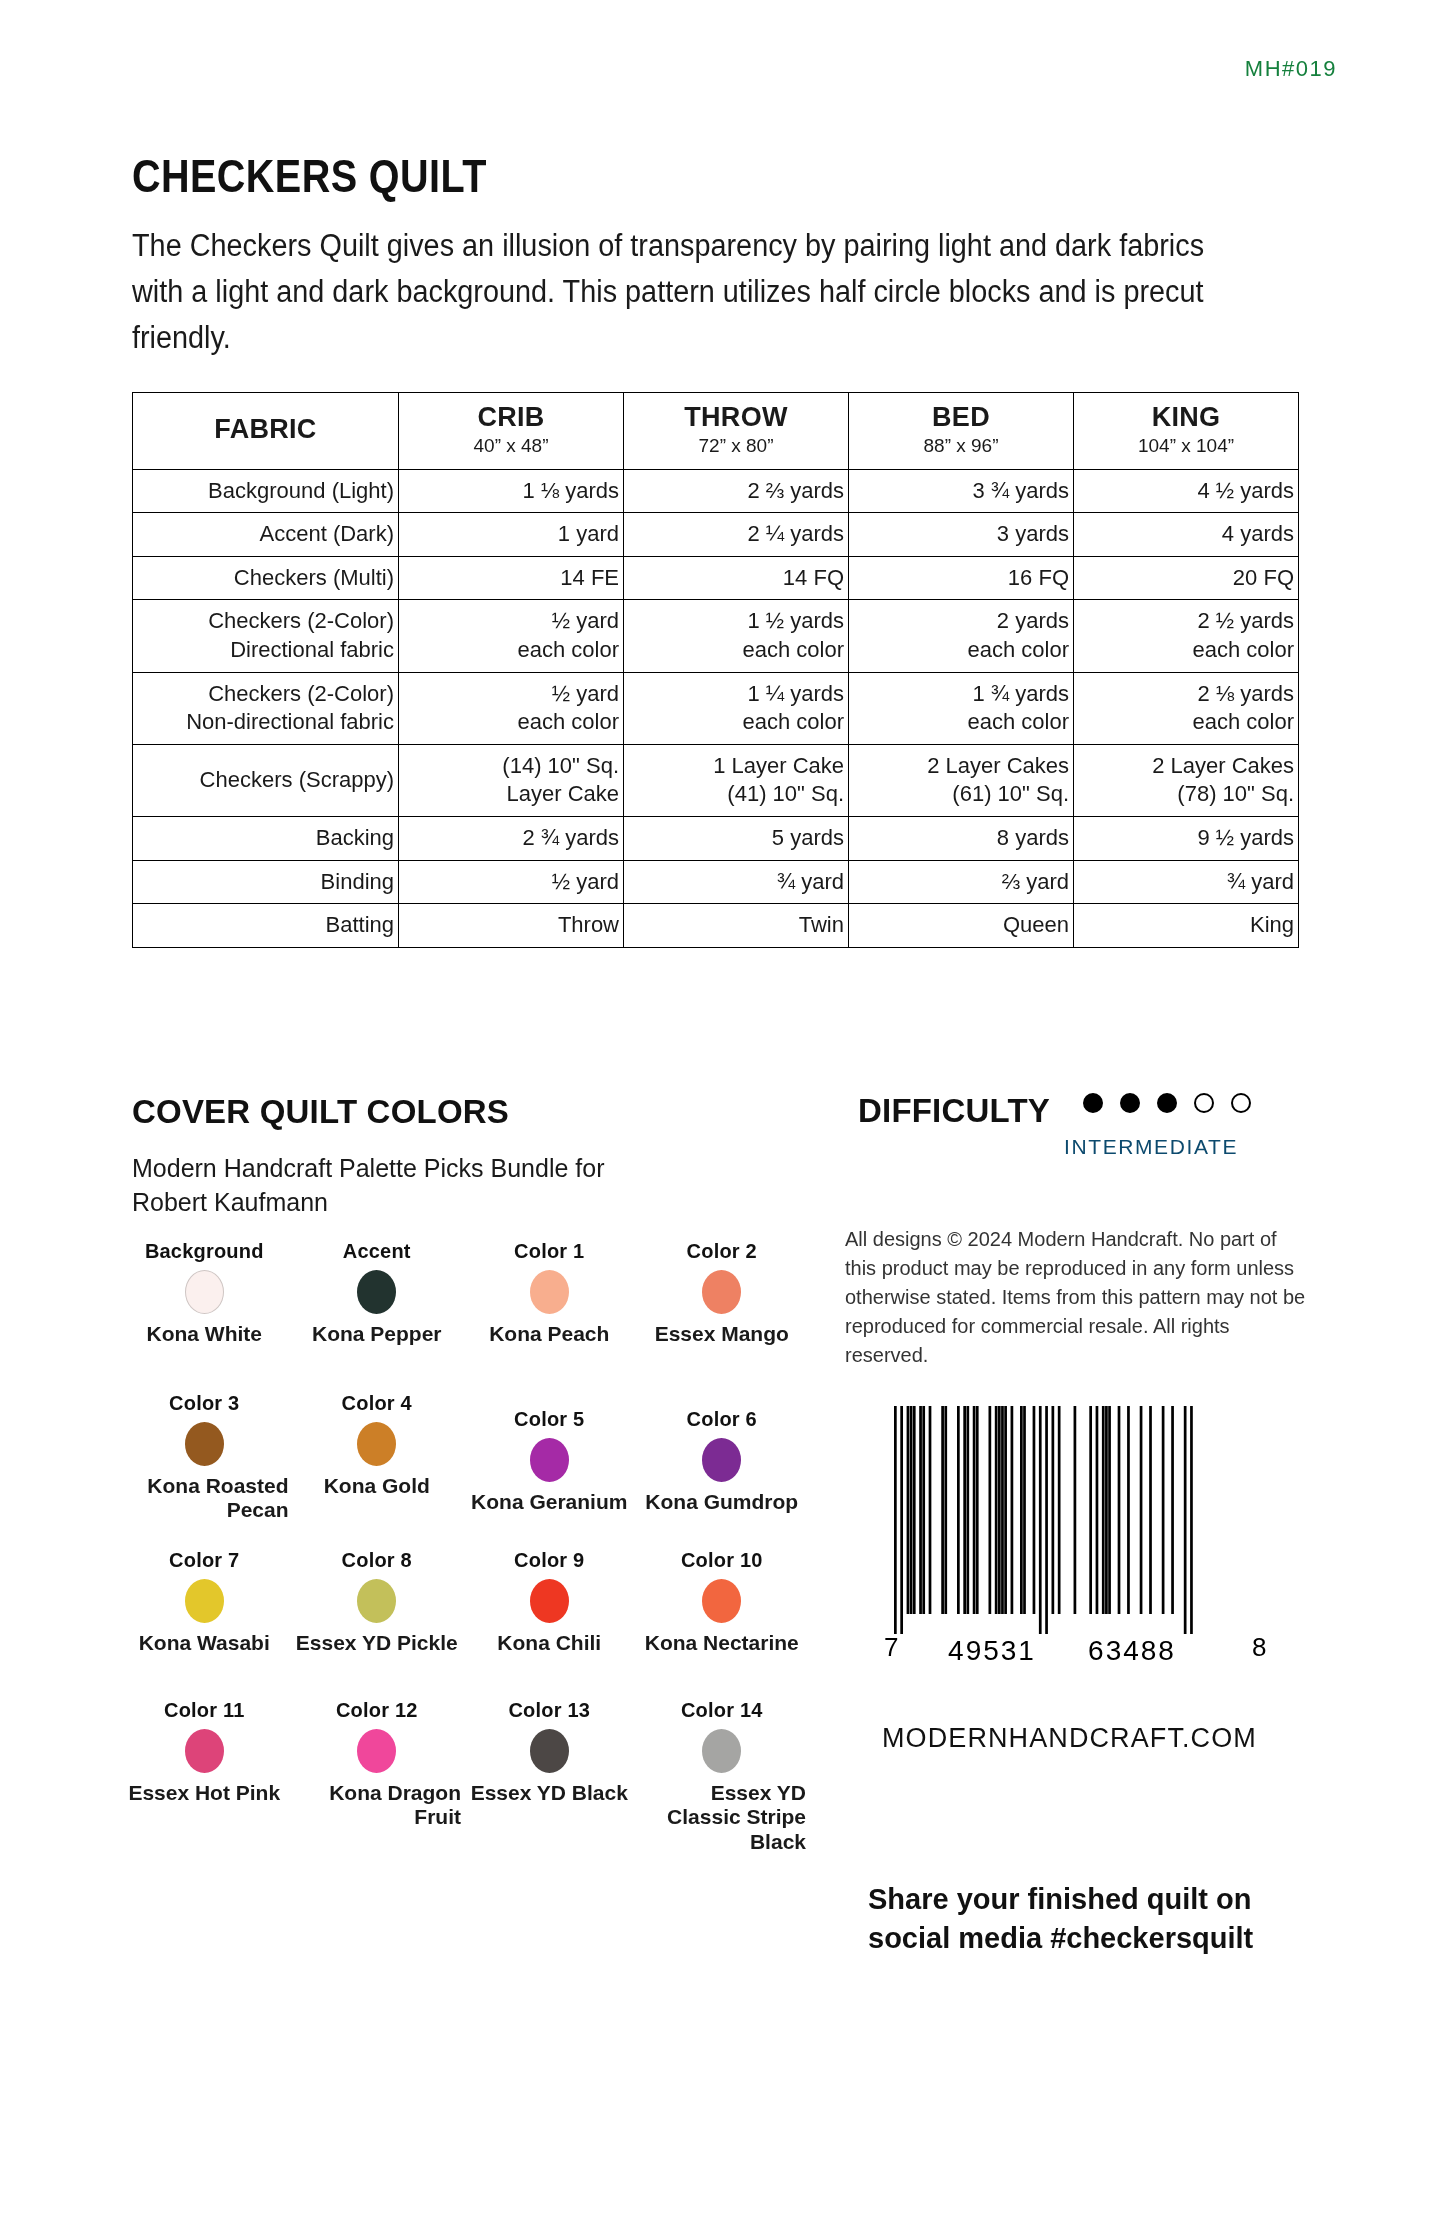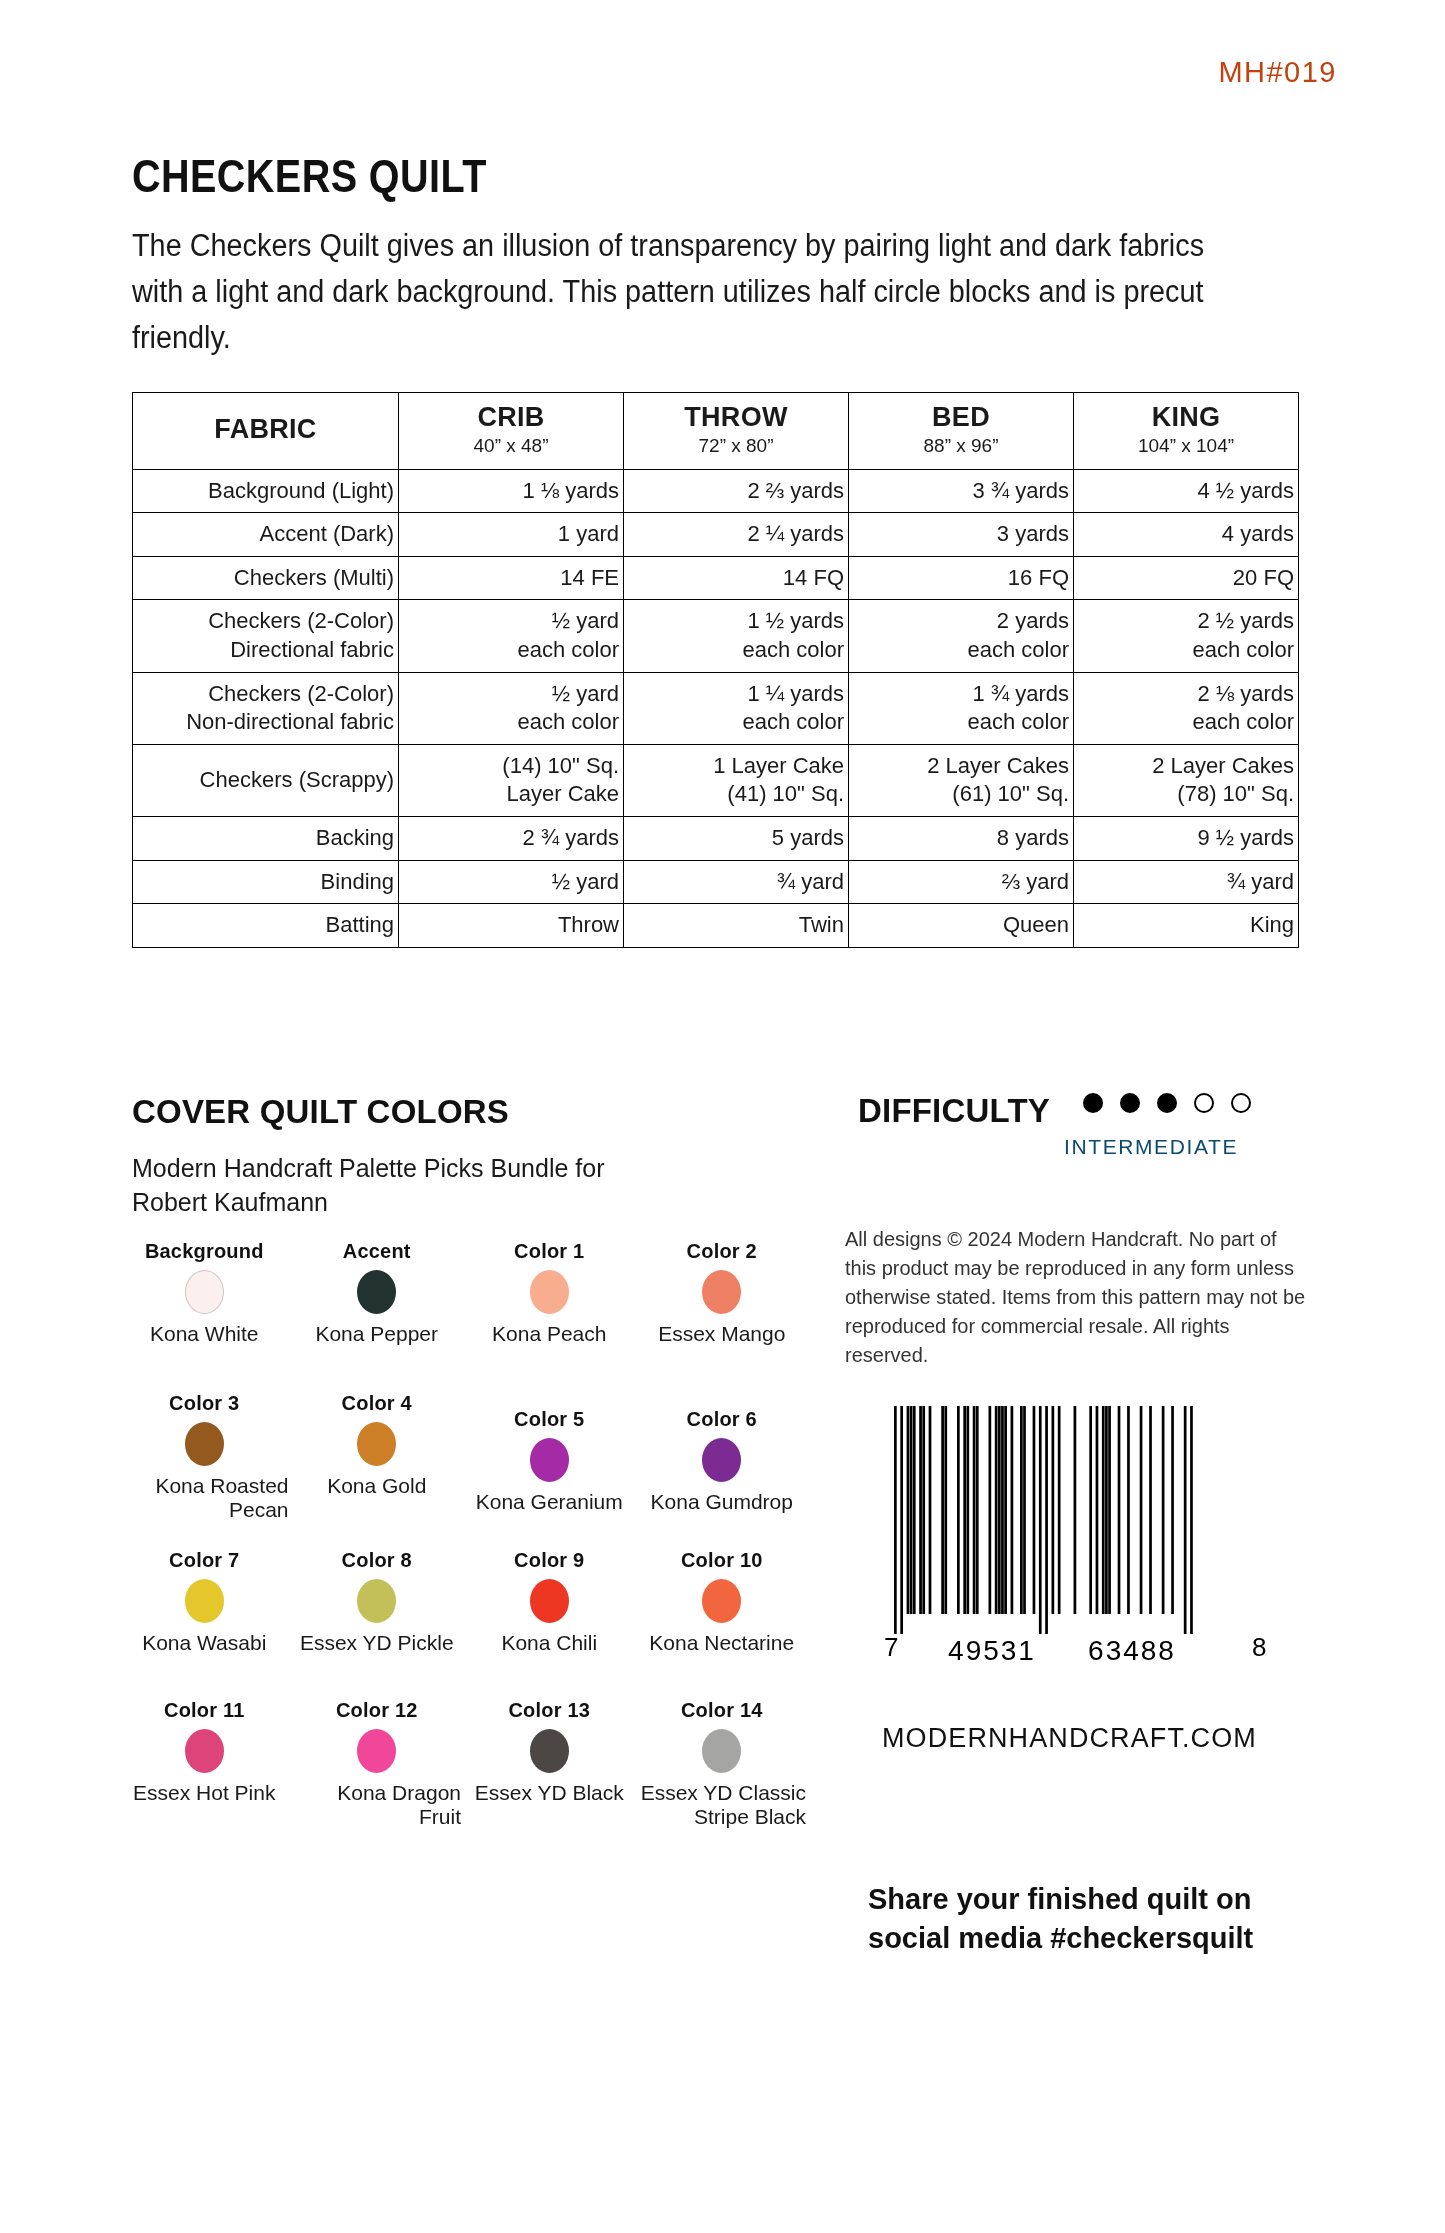--- a/index.html
+++ b/index.html
@@ -13,23 +13,23 @@
     position: relative;
     overflow: hidden;
   }
 
   .page { position: relative; width: 1445px; height: 2233px; padding: 0; }
 
   
   .sku {
     position: absolute;
     top: 56px; right: 108px;
-    font-size: 29px;
+    font-size: 22px;
     letter-spacing: 1.5px;
-    color: #c2410c;
+    color: #15803d;
     font-weight: 400;
   }
 
   .title {
     position: absolute;
     left: 132px; top: 118px;
     font-size: 46px;
     font-weight: 700;
     letter-spacing: 0.5px;
     transform: scaleX(0.86);
@@ -180,20 +180,21 @@
     width: 39px; height: 44px;
     border-radius: 50%;
     margin-bottom: 8px;
     flex: none;
   }
   .sw-chip.outlined { border: 1.2px solid #cfc6c4; }
   .sw-name {
     font-size: 21px;
     line-height: 1.16;
     color: #1a1a1a;
+    font-weight: bold;
   }
 
   
   .barcode-wrap {
     position: absolute;
     left: 880px; top: 1398px;
     width: 390px; height: 268px;
   }
   .barcode-svg { display: block; width: 390px; height: 268px; }
 

